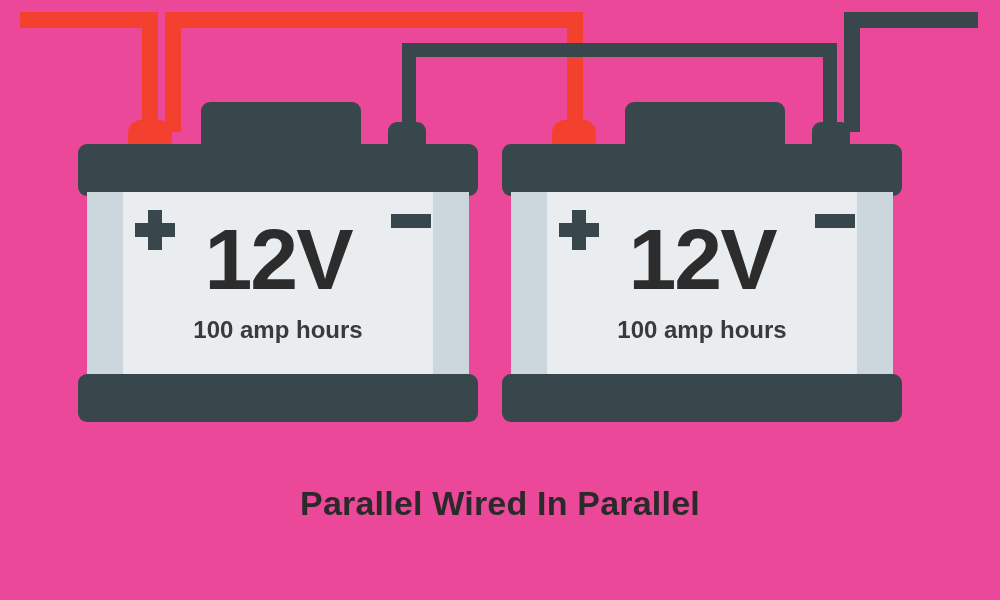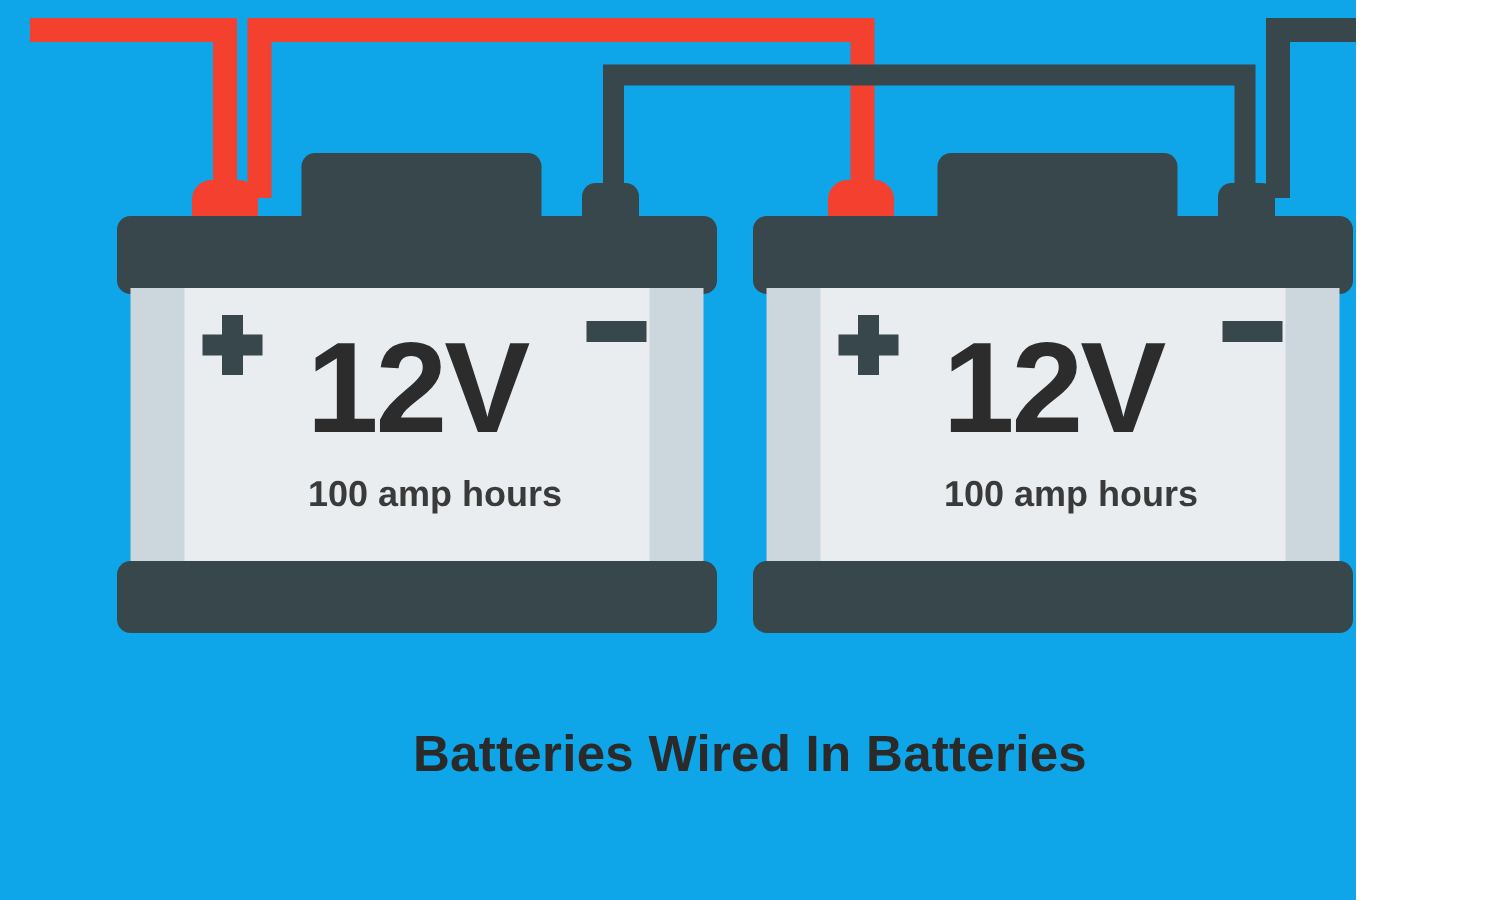--- a/index.html
+++ b/index.html
@@ -6,23 +6,23 @@
   html, body {
     margin: 0;
     padding: 0;
     background: #ffffff;
   }
   body {
     font-family: "Liberation Sans", sans-serif;
   }
   #stage {
     position: relative;
-    width: 904px;
+    width: 1000px;
     height: 600px;
-    background: #0ea5e9;
+    background: #ec4899;
     overflow: hidden;
   }
   #wiring {
     position: absolute;
     left: 0;
     top: 0;
     width: 1000px;
     height: 600px;
   }
 
@@ -154,21 +154,20 @@
   }
   .amp {
     position: absolute;
     left: 0;
     top: 124px;
     width: 382px;
     text-align: center;
     font-size: 24px;
     font-weight: bold;
     color: #3a3a3a;
-    padding-left: 12px;
   }
 
   
   #caption {
     position: absolute;
     left: 0;
     top: 484px;
     width: 1000px;
     text-align: center;
     color: #2a2a2a;
@@ -228,16 +227,16 @@
     <div class="face">
       <div class="sym sym-plus"></div>
       <div class="sym sym-minus"></div>
       <div class="volt">12V</div>
       <div class="amp">100 amp hours</div>
     </div>
     <div class="base"></div>
   </div>
 
   <div id="caption">
-    <div class="cap-line1">Batteries Wired In Batteries</div>
+    <div class="cap-line1">Parallel Wired In Parallel</div>
   </div>
 
 </div>
 
 </body></html>

